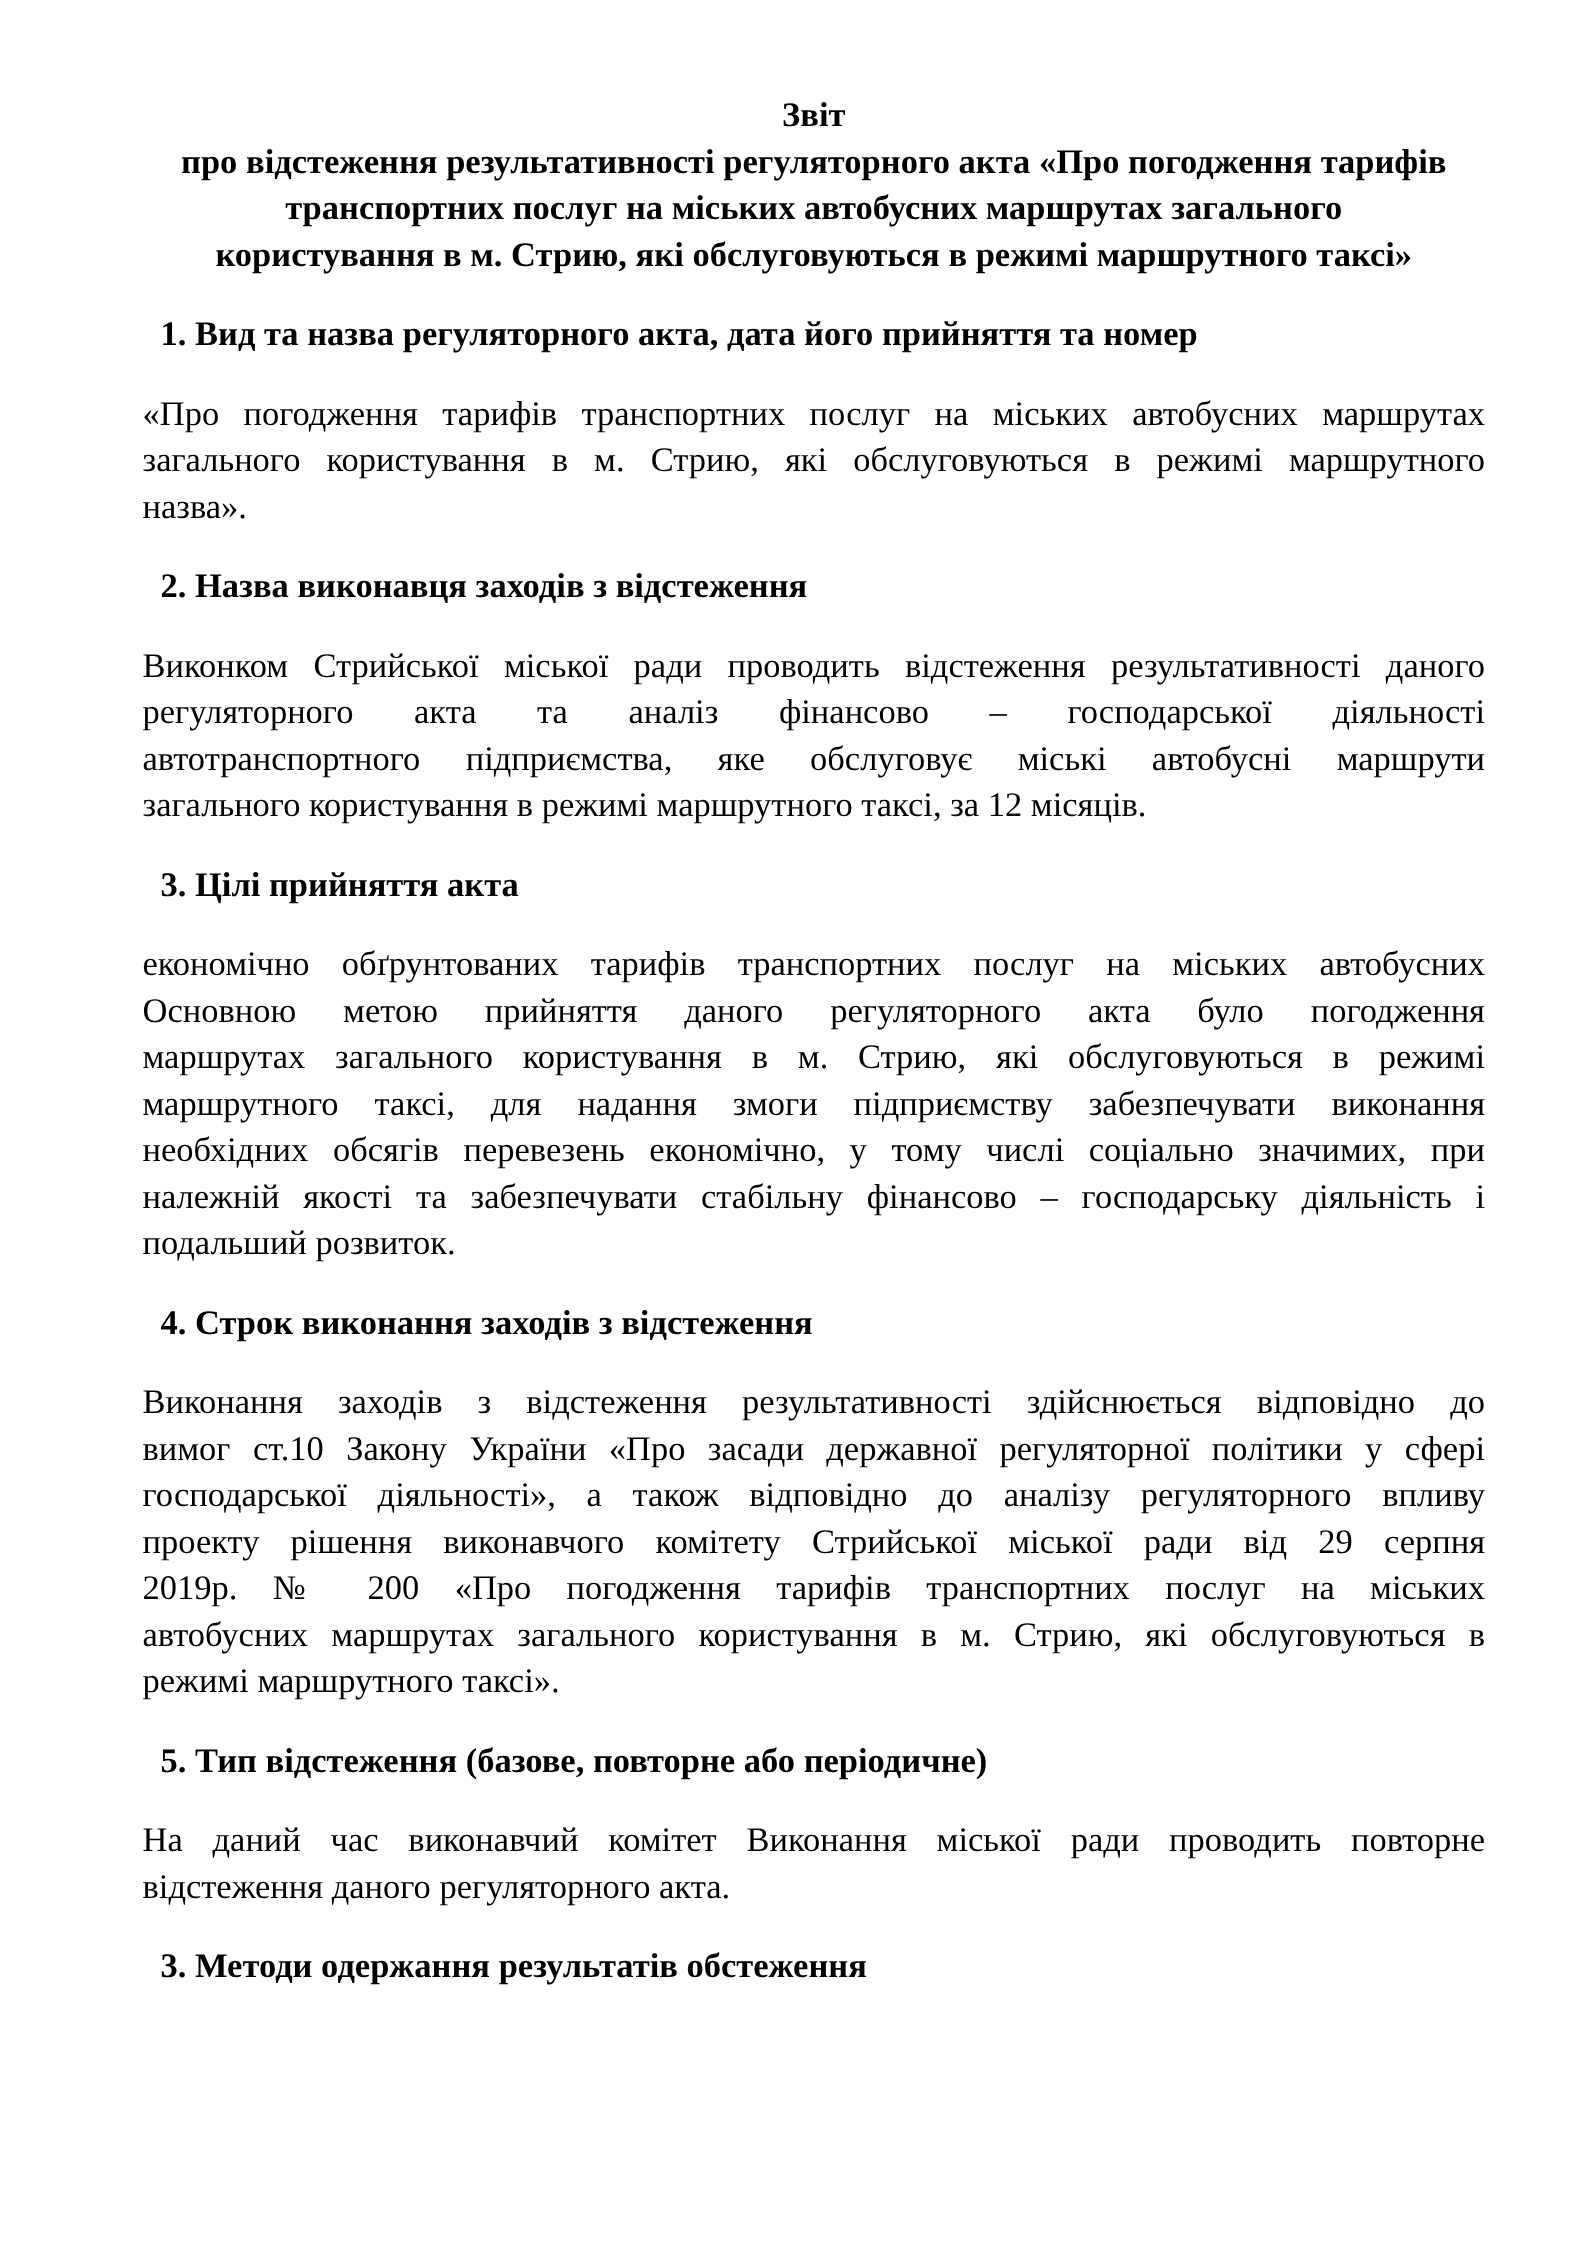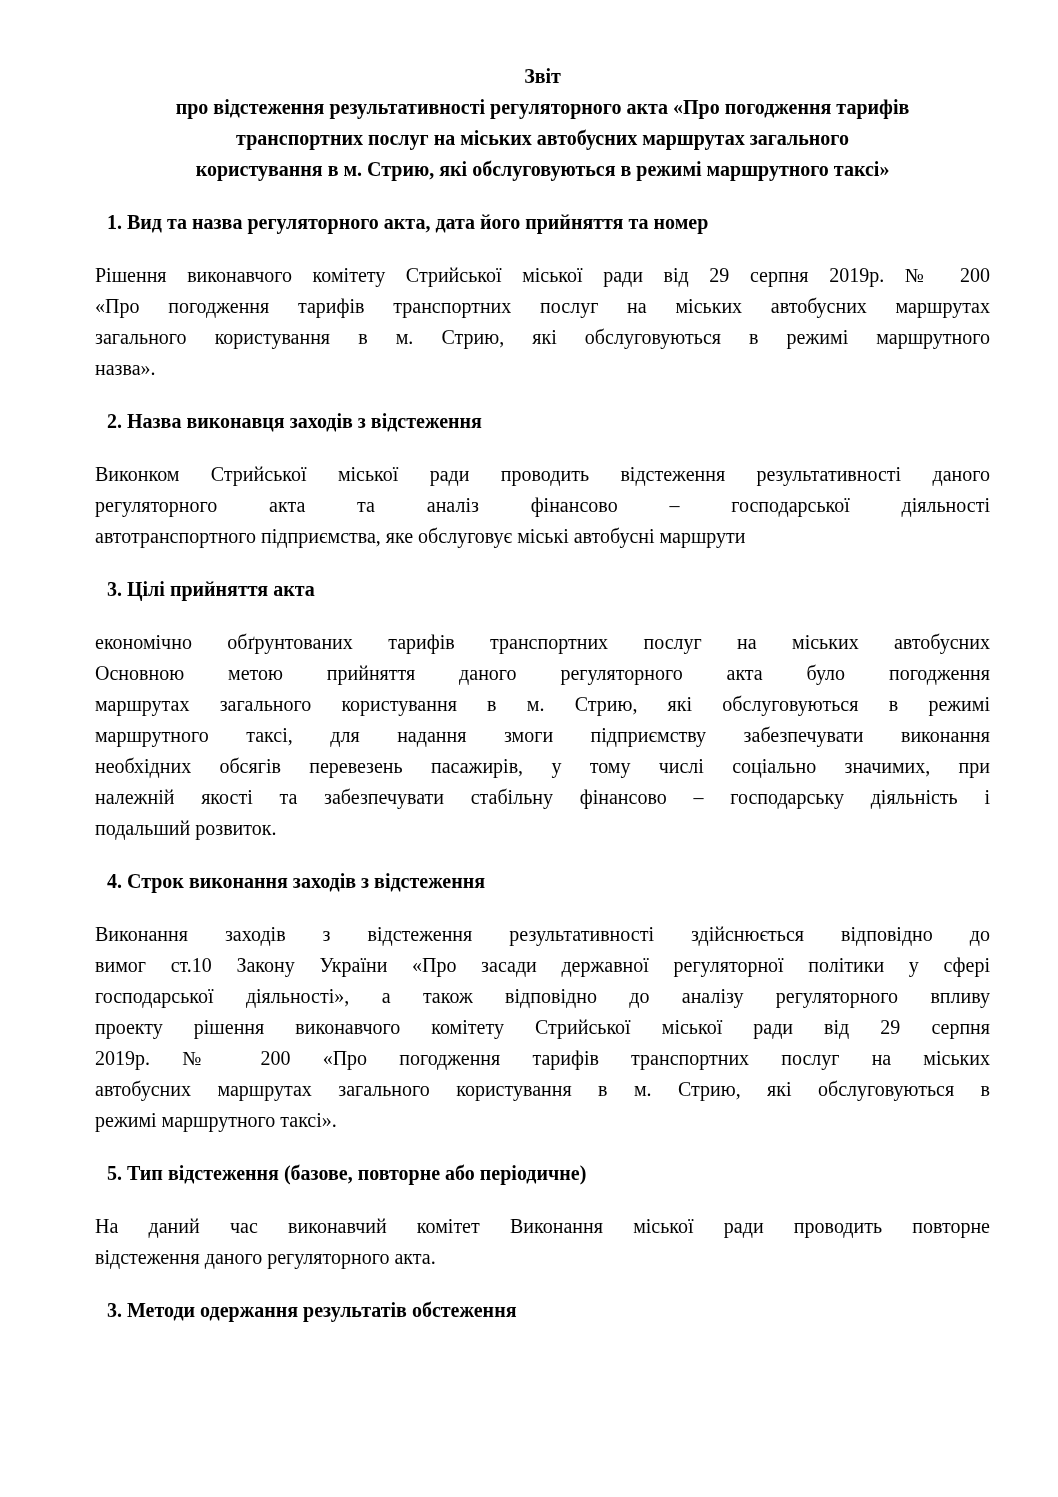--- a/index.html
+++ b/index.html
@@ -9,21 +9,21 @@
     background: #ffffff;
   }
   .page {
     position: relative;
     width: 1058px;
     height: 1497px;
     box-sizing: border-box;
     background: #ffffff;
     color: #000000;
     font-family: "Liberation Serif", "DejaVu Serif", serif;
-    font-size: 20px;
+    font-size: 23px;
     line-height: 31px;
     padding: 61px 68px 0 95px;
     overflow: hidden;
   }
   .doc-title {
     font-weight: bold;
     margin: 0 0 22px 0;
   }
   .doc-title .line {
     text-align: center;
@@ -54,44 +54,44 @@
   <div class="doc-title">
       <div class="line">Звіт</div>
       <div class="line">про відстеження результативності регуляторного акта «Про погодження тарифів</div>
       <div class="line">транспортних послуг на міських автобусних маршрутах загального</div>
       <div class="line">користування в м. Стрию, які обслуговуються в режимі маршрутного таксі»</div>
     </div>
 
   <div class="section">
     <div class="section-heading">1. Вид та назва регуляторного акта, дата його прийняття та номер</div>
     <div class="section-para">
-        <div class="line">Рішення виконавчого комітету Стрийської міської ради від 29 серпня 2019р. № 200</div>
         <div class="line">«Про погодження тарифів транспортних послуг на міських автобусних маршрутах</div>
         <div class="line">загального користування в м. Стрию, які обслуговуються в режимі маршрутного</div>
         <div class="line">назва».</div>
       </div>
   </div>
 
   <div class="section">
     <div class="section-heading">2. Назва виконавця заходів з відстеження</div>
     <div class="section-para">
         <div class="line">Виконком Стрийської міської ради проводить відстеження результативності даного</div>
         <div class="line">регуляторного акта та аналіз фінансово – господарської діяльності</div>
         <div class="line">автотранспортного підприємства, яке обслуговує міські автобусні маршрути</div>
+        <div class="line">загального користування в режимі маршрутного таксі, за 12 місяців.</div>
       </div>
   </div>
 
   <div class="section">
     <div class="section-heading">3. Цілі прийняття акта</div>
     <div class="section-para">
         <div class="line">економічно обґрунтованих тарифів транспортних послуг на міських автобусних</div>
         <div class="line">Основною метою прийняття даного регуляторного акта було погодження</div>
         <div class="line">маршрутах загального користування в м. Стрию, які обслуговуються в режимі</div>
         <div class="line">маршрутного таксі, для надання змоги підприємству забезпечувати виконання</div>
-        <div class="line">необхідних обсягів перевезень пасажирів, у тому числі соціально значимих, при</div>
+        <div class="line">необхідних обсягів перевезень економічно, у тому числі соціально значимих, при</div>
         <div class="line">належній якості та забезпечувати стабільну фінансово – господарську діяльність і</div>
         <div class="line">подальший розвиток.</div>
       </div>
   </div>
 
   <div class="section">
     <div class="section-heading">4. Строк виконання заходів з відстеження</div>
     <div class="section-para">
         <div class="line">Виконання заходів з відстеження результативності здійснюється відповідно до</div>
         <div class="line">вимог ст.10 Закону України «Про засади державної регуляторної політики у сфері</div>

